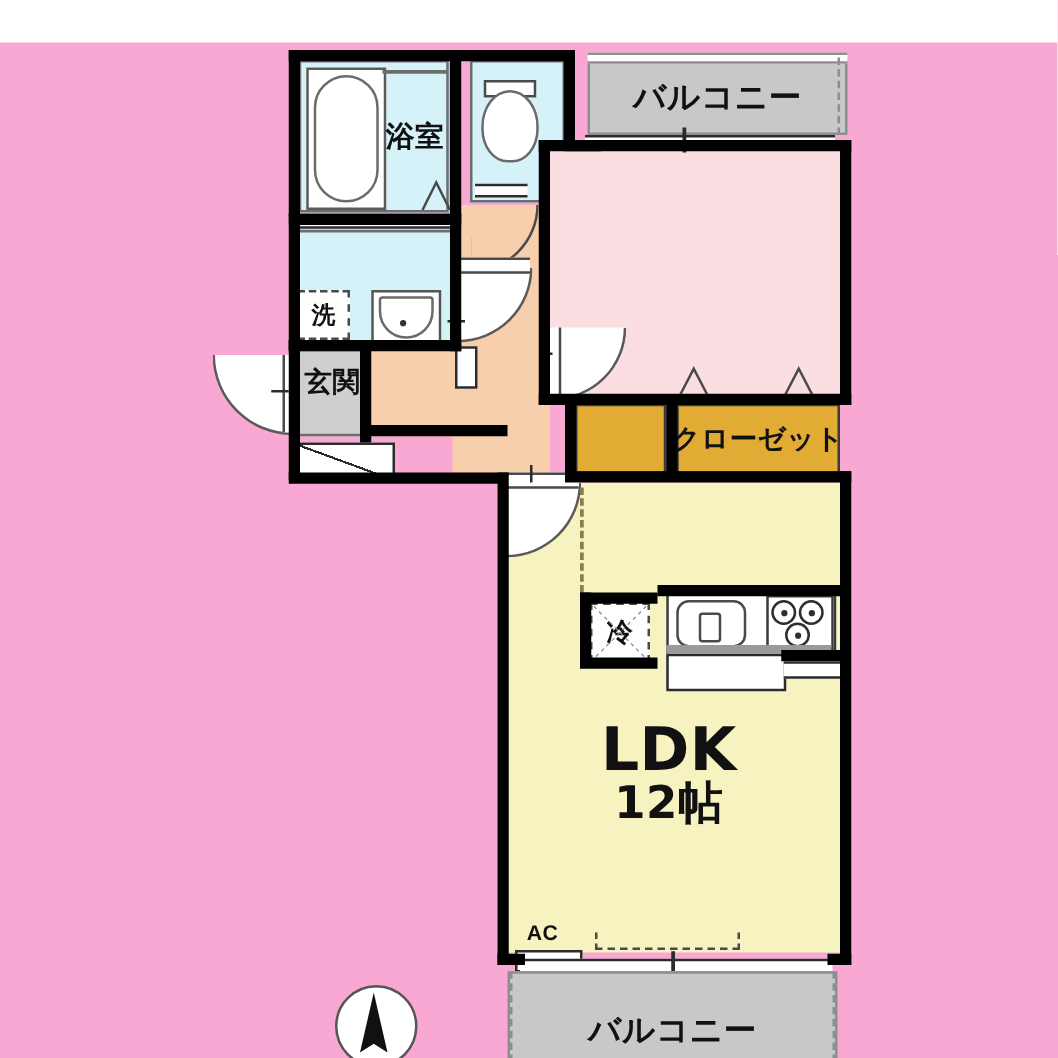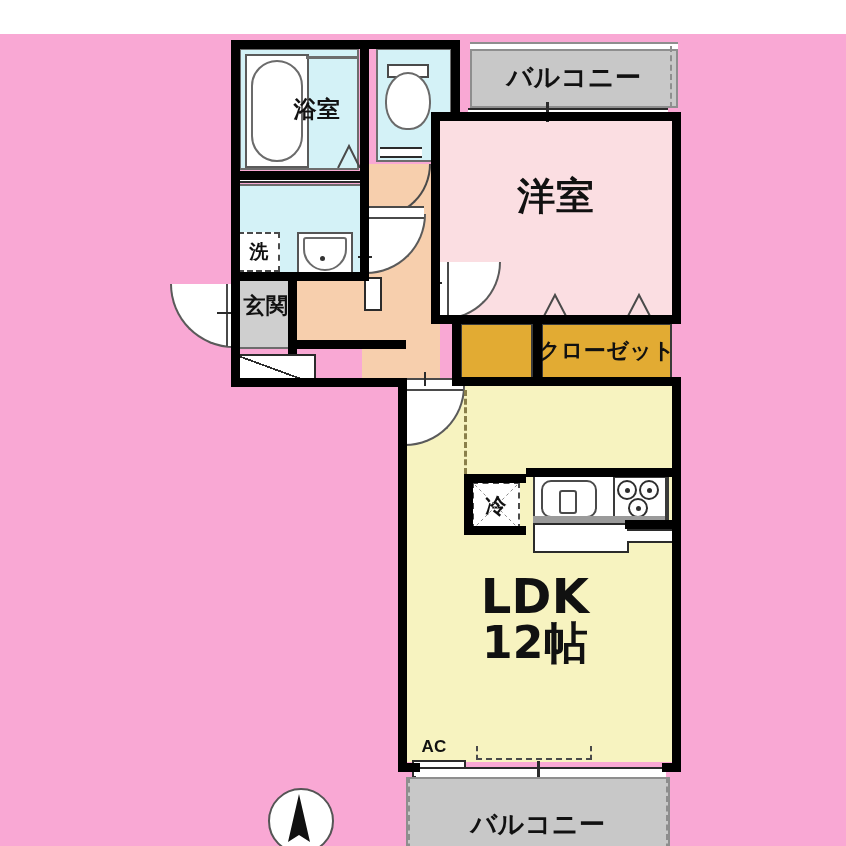--- a/index.html
+++ b/index.html
@@ -74,21 +74,21 @@
   <div class="room f-gray" style="left:470px;top:12px;width:208px;height:62px;border:2px solid #8e8e8e;"></div>
   <div class="thinline" style="left:470px;top:8px;width:208px;height:5px;background:#ffffff;border-top:2px solid #8e8e8e;border-bottom:2px solid #8e8e8e;"></div>
   <div class="balc-hatch" style="left:670px;top:12px;height:62px;"></div>
   <div class="lbl" style="left:470px;top:24px;width:208px;height:38px;font-size:26px;">バルコニー</div>
 
   <div class="room f-bath" style="left:239px;top:14px;width:120px;height:122px;border:2px solid #6d6d6d;"></div>
 
   <div class="tub" style="left:245px;top:20px;width:60px;height:110px;"></div>
   <div class="tub-in" style="left:251px;top:26px;width:48px;height:98px;"></div>
   <div class="thinline" style="left:306px;top:22px;width:52px;height:3px;background:#6d6d6d;"></div>
-  <div class="lbl" style="left:288px;top:60px;width:58px;height:30px;font-size:23px;">浴室</div>
+  <div class="lbl" style="left:303px;top:60px;width:58px;height:30px;font-size:23px;">浴室</div>
 
   <div class="peak" style="left:336px;top:108px;width:26px;height:26px;">
     <svg width="26" height="26" viewBox="0 0 26 26">
       <polyline points="2,26 13,4 24,26" fill="none" stroke="#4a4a4a" stroke-width="2"></polyline>
     </svg>
   </div>
   <div class="thinline" style="left:231px;top:137px;width:130px;height:8px;background:#ffffff;border-top:2px solid #2b2b2b;border-bottom:2px solid #2b2b2b;"></div>
 
   <div class="room f-bath" style="left:234px;top:150px;width:128px;height:92px;border:2px solid #6d6d6d;"></div>
 
@@ -98,21 +98,20 @@
   <div class="vanity" style="left:297px;top:198px;width:52px;height:40px;"></div>
   <div class="vanity-bowl" style="left:303px;top:203px;width:40px;height:30px;"></div>
   <div class="vanity-dot" style="left:320px;top:222px;"></div>
 
   <div class="room f-bath" style="left:376px;top:14px;width:76px;height:114px;border:2px solid #6d6d6d;"></div>
   <div class="toilet-tank" style="left:387px;top:30px;width:38px;height:10px;"></div>
   <div class="toilet-bowl" style="left:385px;top:38px;width:42px;height:54px;"></div>
   <div class="thinline" style="left:380px;top:113px;width:42px;height:7px;background:#ffffff;border-top:2px solid #2b2b2b;border-bottom:2px solid #2b2b2b;"></div>
 
   <div class="room f-bed" style="left:440px;top:82px;width:232px;height:200px;"></div>
-  <div class="lbl" style="left:440px;top:140px;width:232px;height:44px;font-size:38px;">洋室</div>
 
   <div class="win" style="left:468px;top:74px;width:200px;height:8px;"></div>
   <div class="thinline" style="left:546px;top:68px;width:3px;height:20px;background:#2b2b2b;"></div>
 
   <div class="swing br" style="left:443px;top:228px;width:56px;height:56px;"></div>
   <div class="thinline" style="left:437px;top:228px;width:8px;height:56px;background:#ffffff;border-left:2px solid #4a4a4a;border-right:2px solid #4a4a4a;"></div>
   <div class="thinline" style="left:428px;top:248px;width:14px;height:2px;background:#2b2b2b;"></div>
 
   <div class="peak" style="left:541px;top:258px;width:28px;height:26px;">
     <svg width="28" height="26" viewBox="0 0 28 26">
@@ -146,21 +145,21 @@
 
   <div class="swing bl" style="left:170px;top:250px;width:62px;height:62px;"></div>
   <div class="thinline" style="left:226px;top:250px;width:9px;height:62px;background:#ffffff;border-left:2px solid #4a4a4a;border-right:2px solid #4a4a4a;"></div>
   <div class="thinline" style="left:217px;top:278px;width:14px;height:2px;background:#2b2b2b;"></div>
 
   <div class="shoecab" style="left:236px;top:320px;width:76px;height:28px;"></div>
 
   <div class="room f-ldk" style="left:398px;top:352px;width:274px;height:376px;"></div>
   <div class="lbl t-ldk" style="left:398px;top:530px;width:274px;height:110px;">
     <span style="font-size:48px;">LDK</span>
-    <span style="font-size:44px;">12帖</span>
+    <span style="font-size:36px;">12帖</span>
   </div>
 
   <div class="swing br" style="left:405px;top:352px;width:58px;height:58px;"></div>
   <div class="thinline" style="left:405px;top:344px;width:58px;height:9px;background:#ffffff;border-top:2px solid #4a4a4a;border-bottom:2px solid #4a4a4a;"></div>
   <div class="thinline" style="left:424px;top:338px;width:2px;height:14px;background:#2b2b2b;"></div>
 
   <div class="dashline" style="left:464px;top:356px;height:84px;"></div>
 
   <div class="dashbox" style="left:472px;top:448px;width:48px;height:48px;background:#ffffff;"></div>
   <div class="lbl" style="left:472px;top:448px;width:48px;height:48px;font-size:21px;">冷</div>

